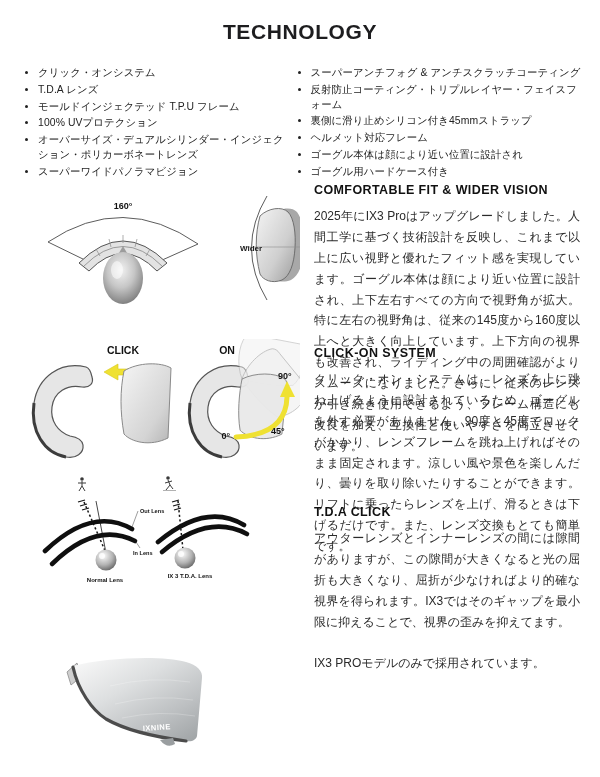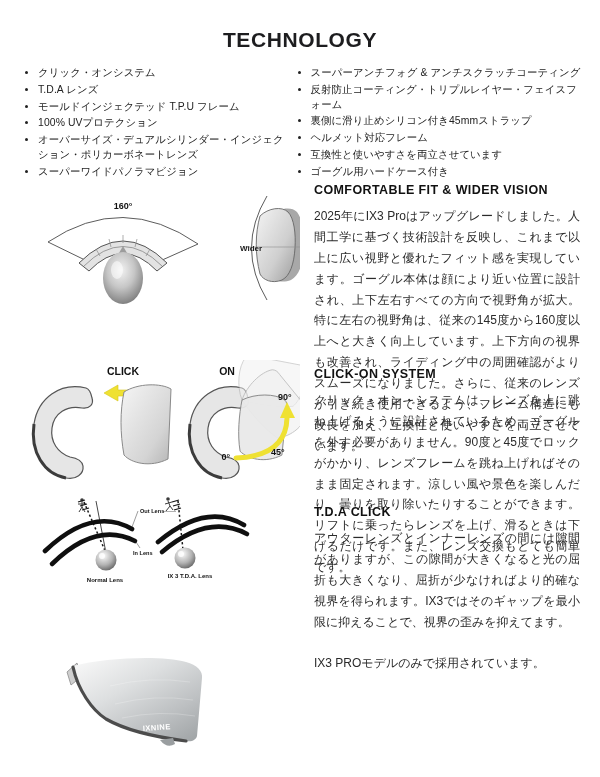--- a/index.html
+++ b/index.html
@@ -1,18 +1,18 @@
 <!DOCTYPE html>
 <html><head>
 <meta charset="utf-8">
 <style>
   html,body{margin:0;padding:0;background:#fff;}
   .page{position:relative;width:600px;height:777px;background:#fff;overflow:hidden;
         font-family:"Liberation Sans","DejaVu Sans",sans-serif;color:#1d1d1f;}
-  .page-title{position:absolute;top:28px;left:0;width:100%;text-align:center;
+  .page-title{position:absolute;top:20px;left:0;width:100%;text-align:center;
         font-size:21px;font-weight:bold;letter-spacing:.6px;margin:0;}
   .features{position:absolute;top:66px;left:22px;right:12px;display:flex;}
   .features ul{margin:0;padding:0 6px 0 16px;font-size:10.4px;line-height:1.42;
         letter-spacing:.1px;color:#222;}
   .features ul.col-left{width:48%;}
   .features ul.col-right{width:52%;}
   .features li{margin:0 0 2px;}
   .section{position:absolute;left:20px;right:20px;display:flex;}
   .sec-fig{flex:0 0 280px;width:280px;}
   .sec-text{flex:1;padding-left:14px;margin-top:7px;}
@@ -36,21 +36,21 @@
         <li>モールドインジェクテッド T.P.U フレーム</li>
         <li>100% UVプロテクション</li>
         <li>オーバーサイズ・デュアルシリンダー・インジェクション・ポリカーボネートレンズ</li>
         <li>スーパーワイドパノラマビジョン</li>
       </ul>
     <ul class="col-right">
         <li>スーパーアンチフォグ &amp; アンチスクラッチコーティング</li>
         <li>反射防止コーティング・トリプルレイヤー・フェイスフォーム</li>
         <li>裏側に滑り止めシリコン付き45mmストラップ</li>
         <li>ヘルメット対応フレーム</li>
-        <li>互換性と使いやすさを両立させています</li>
+        <li>ゴーグル本体は顔により近い位置に設計され</li>
         <li>ゴーグル用ハードケース付き</li>
       </ul>
   </div>
 
   <div class="section" style="top:176px;">
     <div class="sec-fig">
       <svg width="280" height="160" viewBox="0 0 280 160">
         <defs>
           <radialGradient id="headGrad" cx="45%" cy="35%" r="75%">
             <stop offset="0%" stop-color="#f2f2f2"></stop>
@@ -90,21 +90,21 @@
         <path d="M 224 71 L 280 71" stroke="#8f8f8f" stroke-width="0.6"></path>
         <text x="231" y="75" text-anchor="middle" font-size="8" font-weight="bold" fill="#222">Wider</text>
       </svg>
     </div>
     <div class="sec-text">
       <h2>COMFORTABLE FIT &amp; WIDER VISION</h2>
       <p>2025年にIX3 Proはアップグレードしました。人間工学に基づく技術設計を反映し、これまで以上に広い視野と優れたフィット感を実現しています。ゴーグル本体は顔により近い位置に設計され、上下左右すべての方向で視野角が拡大。特に左右の視野角は、従来の145度から160度以上へと大きく向上しています。上下方向の視界も改善され、ライディング中の周囲確認がよりスムーズになりました。さらに、従来のレンズが引き続き使用できるよう、フレーム構造にも改良を加え、互換性と使いやすさを両立させています。</p>
     </div>
   </div>
 
-  <div class="section" style="top:360px;justify-content:flex-end;">
+  <div class="section" style="top:339px;justify-content:flex-end;">
     <div class="sec-fig">
       <svg width="280" height="152" viewBox="0 0 280 152">
         <defs>
           <linearGradient id="lensGrad" x1="0" y1="0" x2="1" y2="1">
             <stop offset="0%" stop-color="#f5f5f5"></stop>
               <stop offset="70%" stop-color="#d4d4d4"></stop>
             <stop offset="100%" stop-color="#b5b5b5"></stop>
           </linearGradient>
           <path id="frameShape" d="M 54 2 C 28 -4 6 12 2 38 C -2 66 12 88 34 92 C 44 94 52 88 51 80 C 50 74 44 72 38 71 C 26 67 18 56 20 42 C 22 27 35 19 50 22 C 58 23 62 18 60 12 C 59 7 57 3 54 2 Z"></path>
           <path id="lensShape" d="M 0 0 C 14 -7 35 -7 45 0 C 47 2 48 5 47 9 L 42 58 C 24 67 6 62 -2 54 C -5 36 -3 15 0 0 Z"></path>

